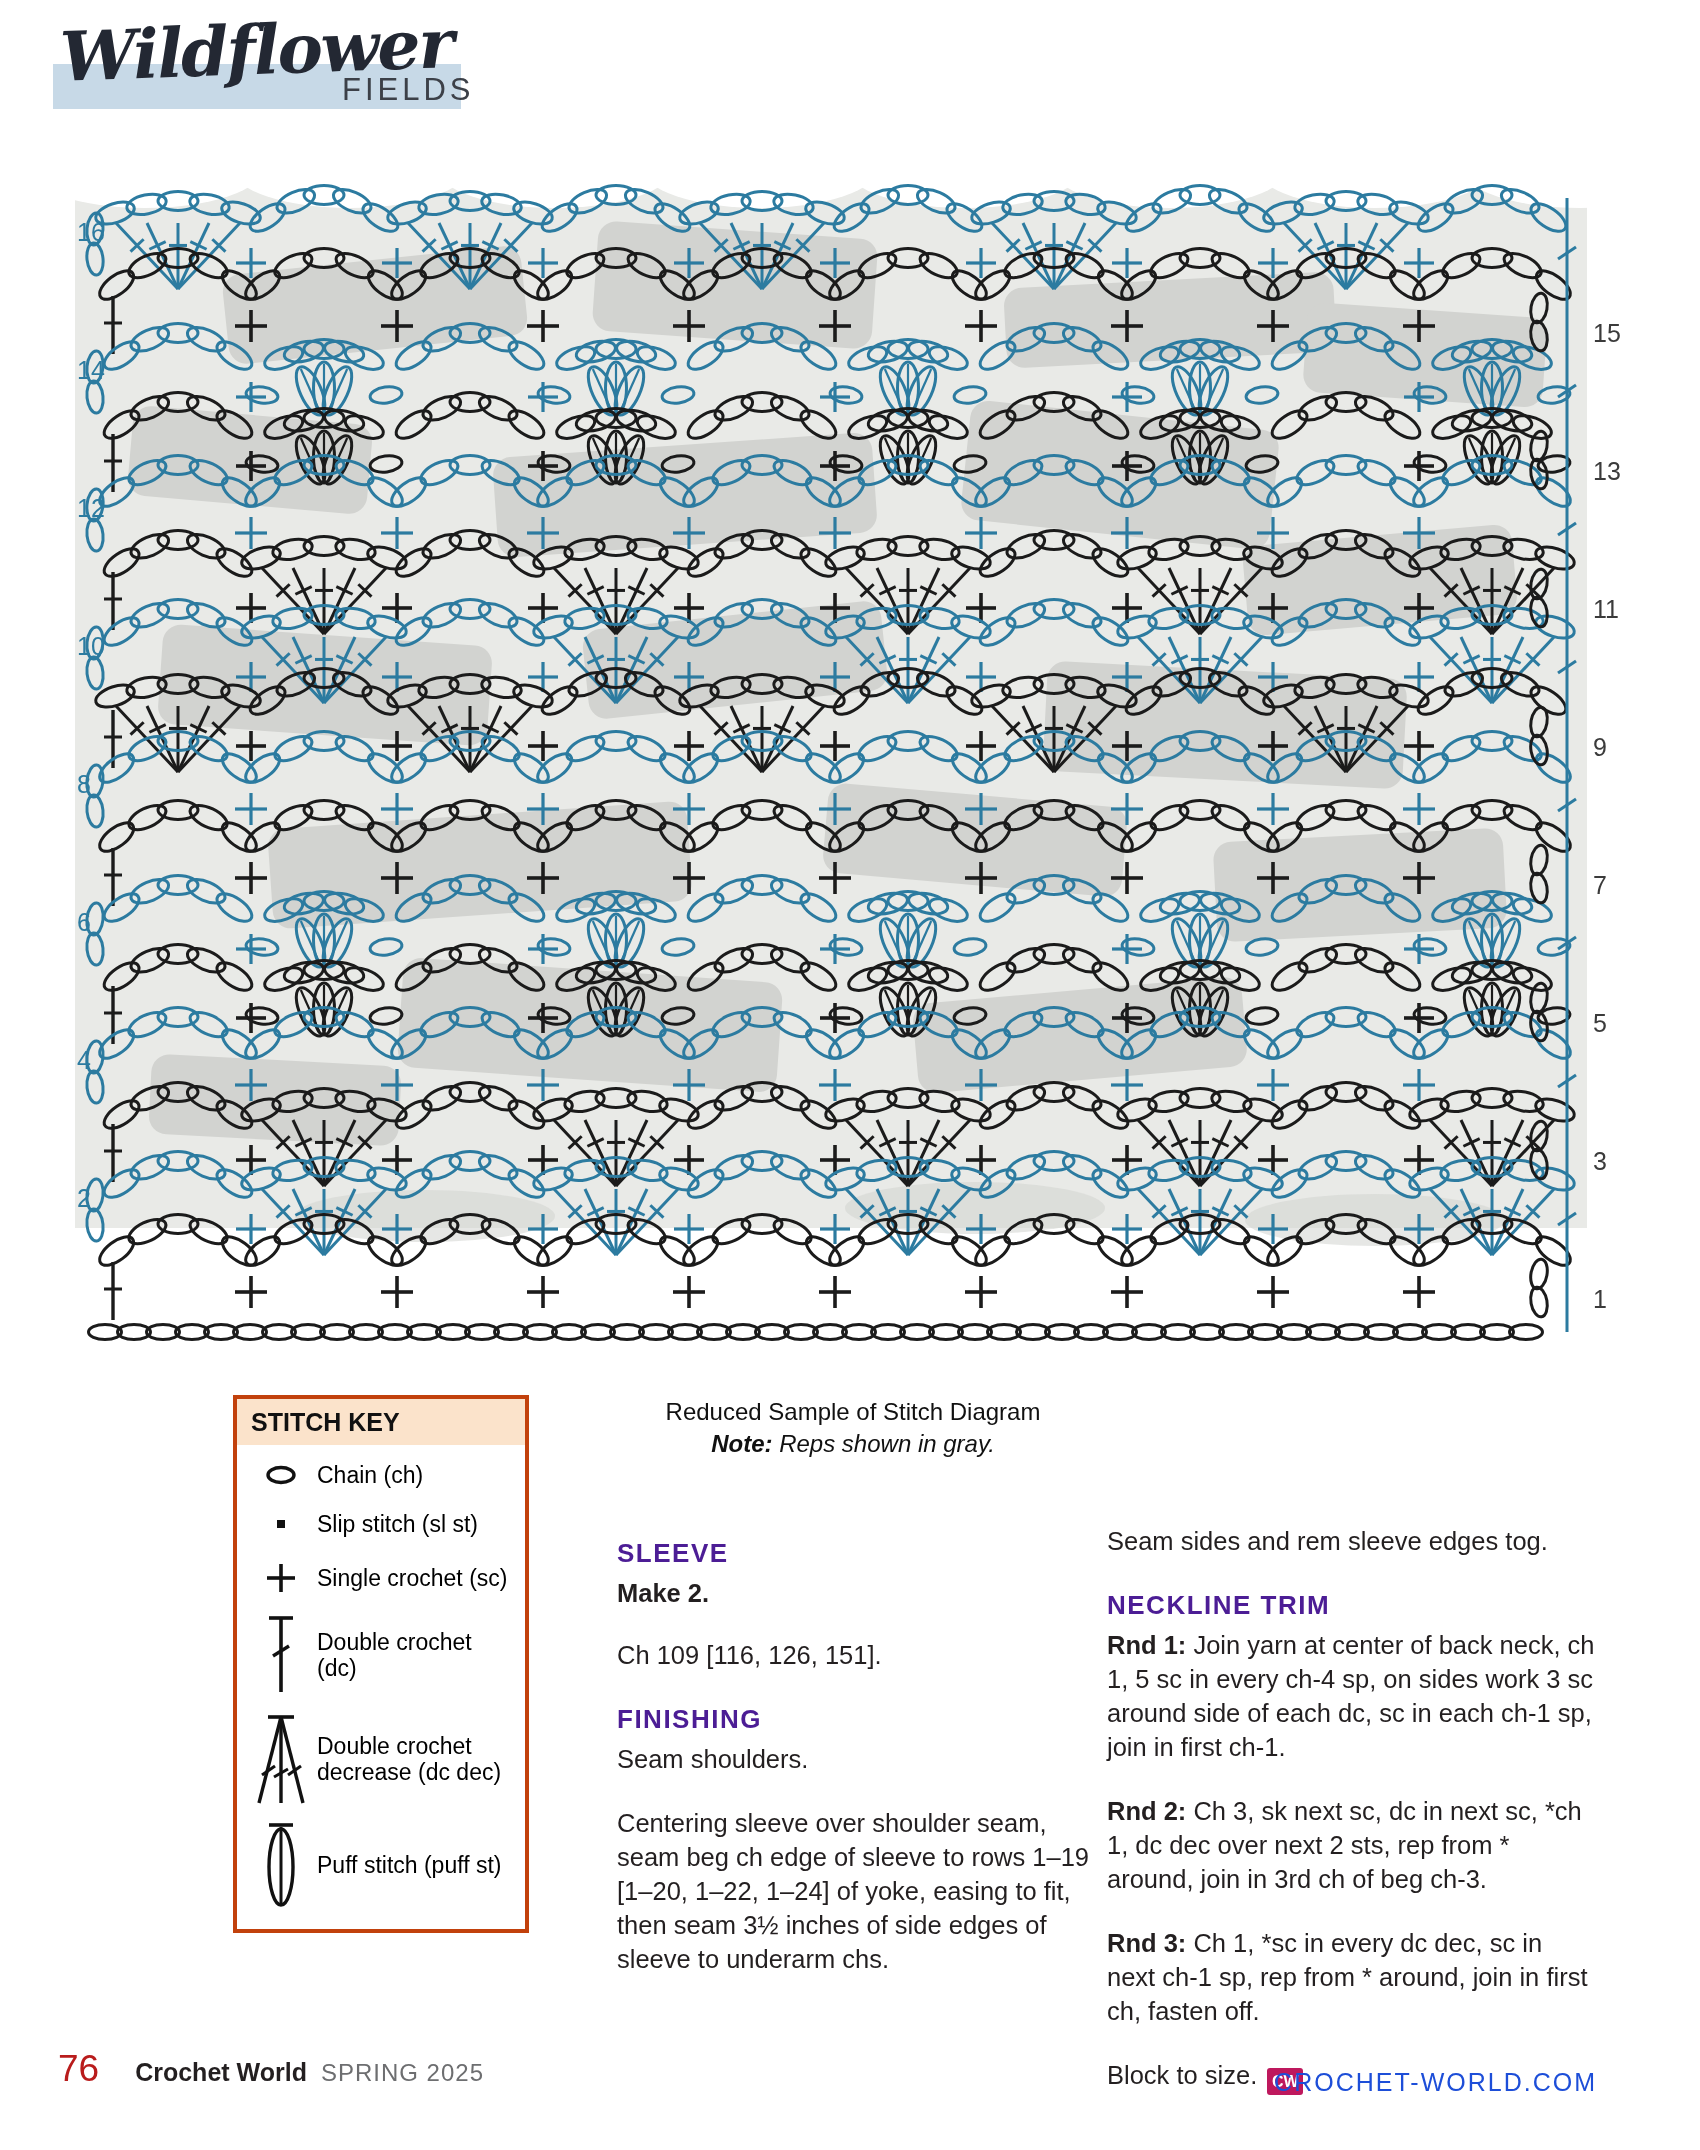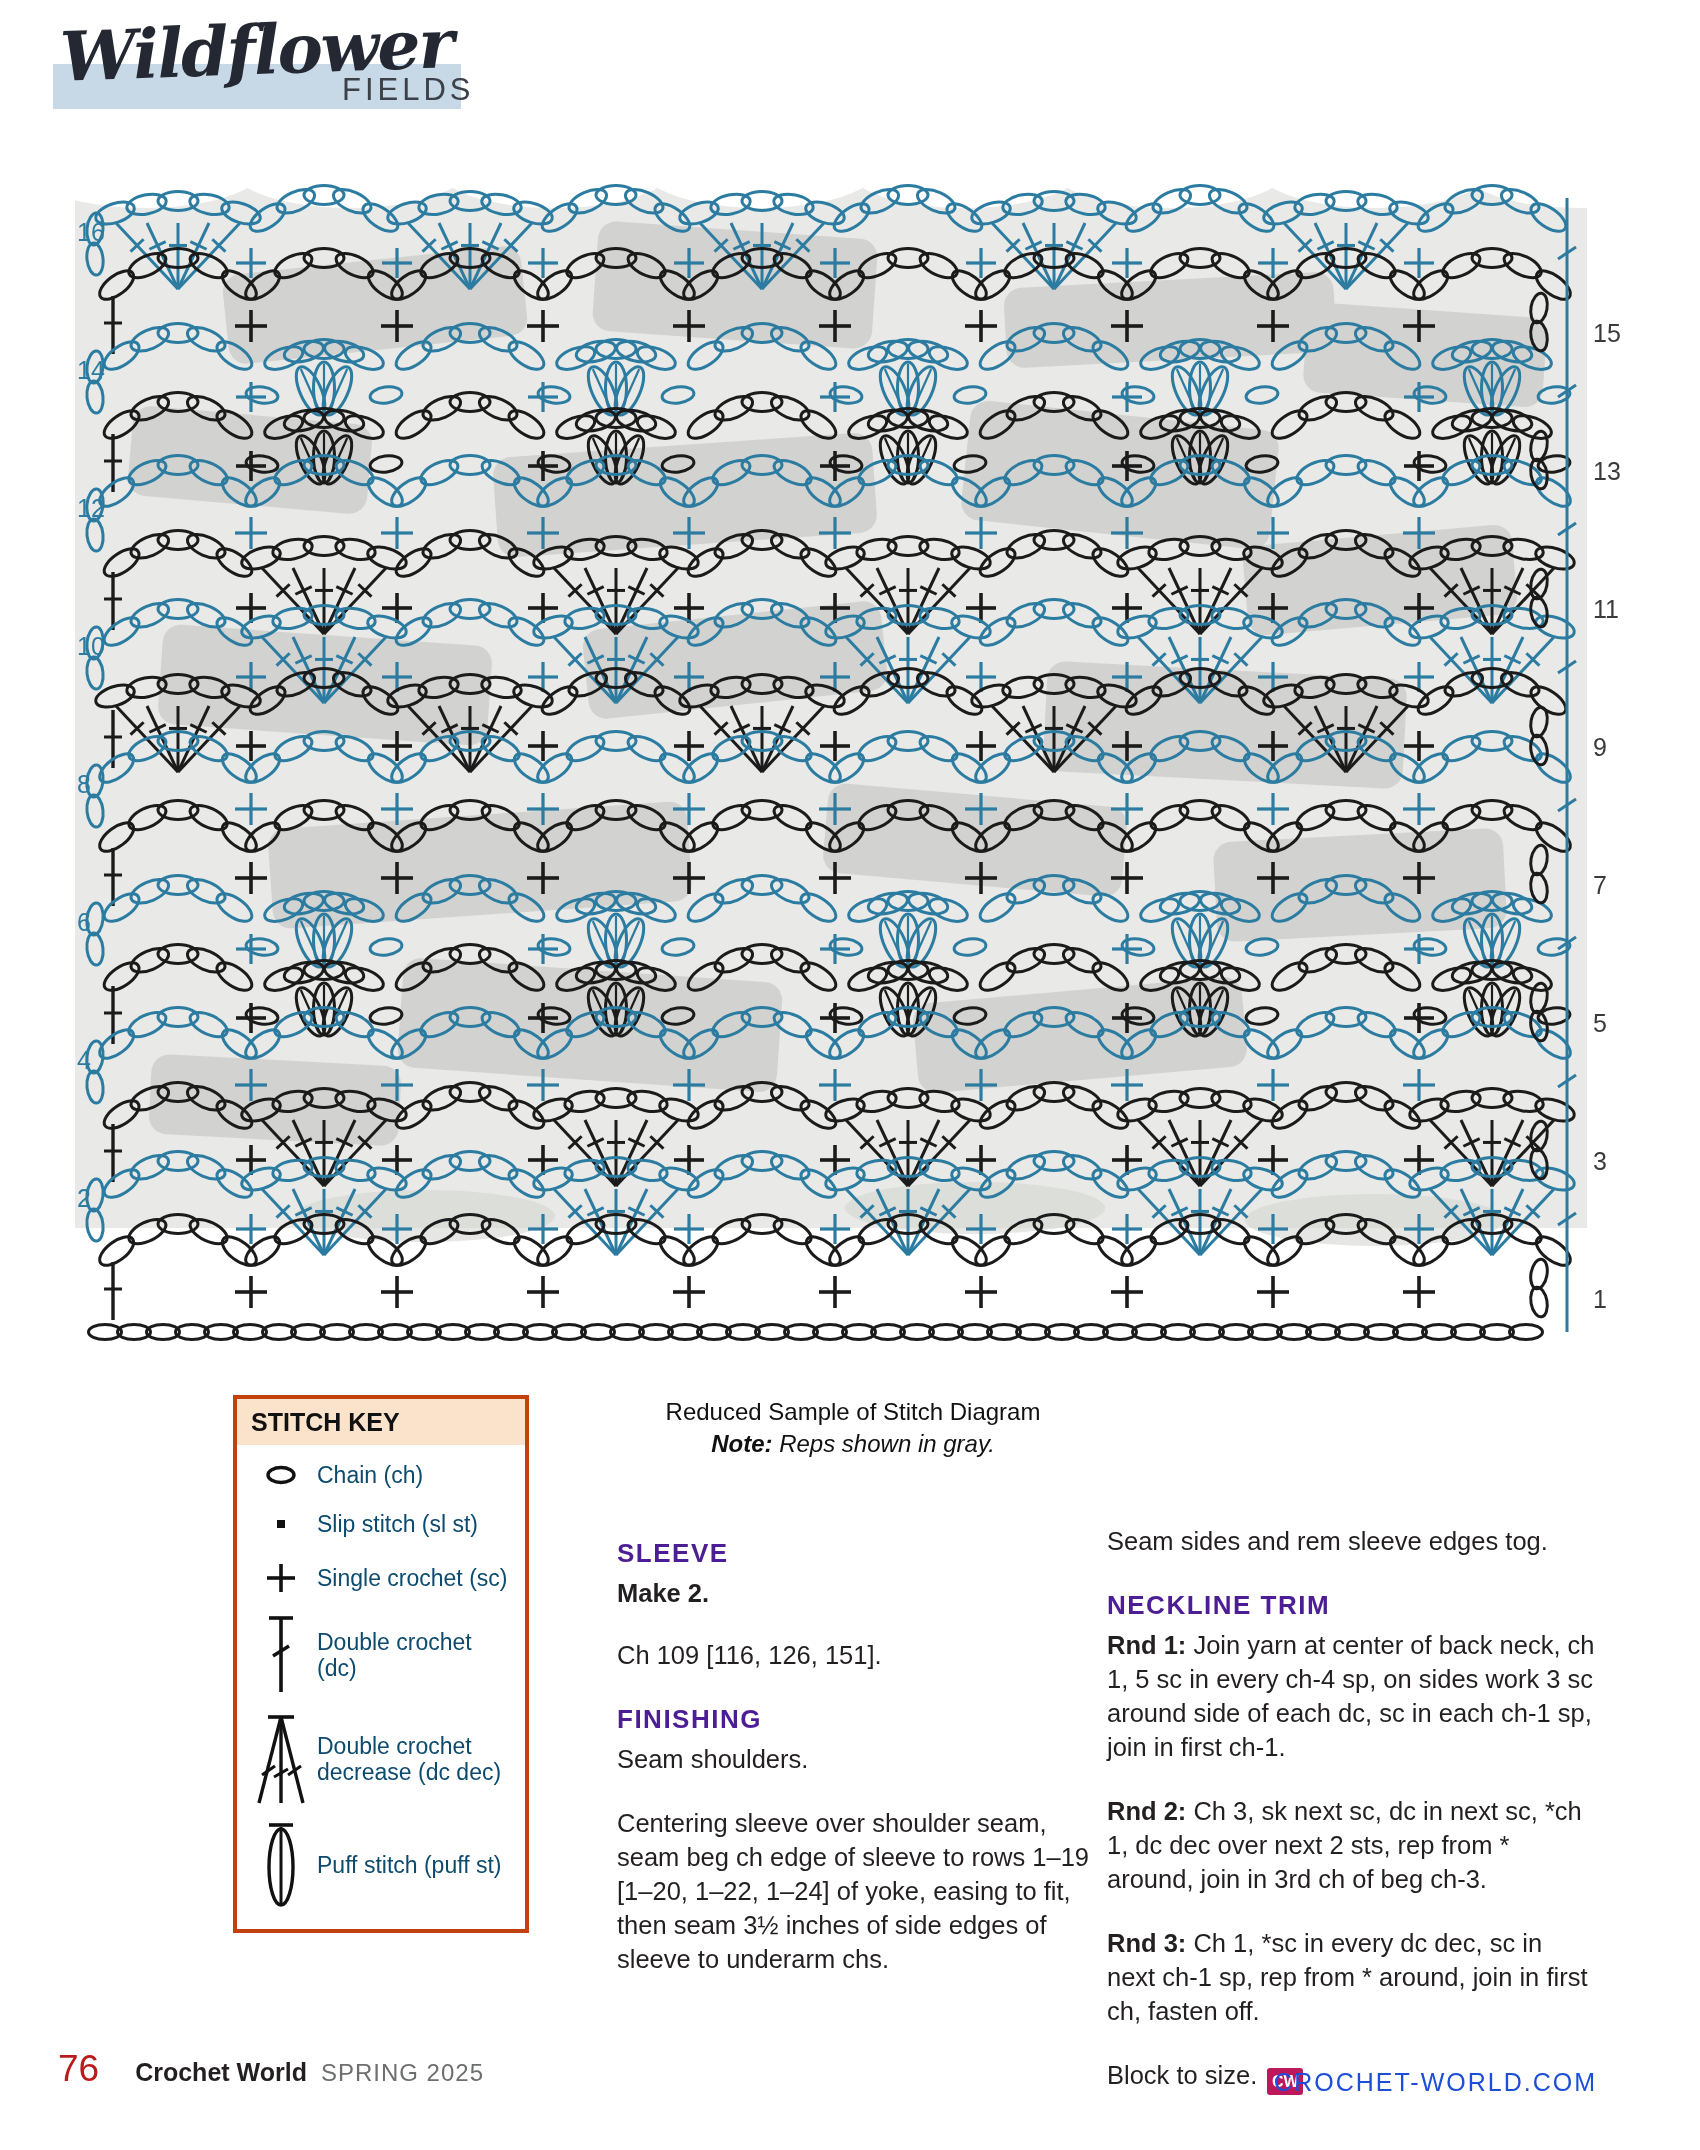--- a/index.html
+++ b/index.html
@@ -24,21 +24,21 @@
   .caption .t{font-weight:bold;}
   .caption .n{font-style:italic;}
   .caption .n b{font-style:italic;}
 
   
   .key{position:absolute;left:233px;top:1395px;width:288px;border:4px solid #c2410c;background:#fff;}
   .key-head{background:#fbe3cb;padding:9px 14px 8px 14px;font-size:25px;font-weight:bold;color:#111;}
   .key-items{padding:6px 8px 14px 8px;}
   .key-row{display:flex;align-items:center;}
   .key-sym{width:72px;display:flex;justify-content:center;flex:0 0 72px;}
-  .key-lab{font-size:23px;line-height:26px;color:#0c4a6e;}
+  .key-lab{font-size:23px;line-height:26px;color:#000000;}
 
   
   .col{position:absolute;font-size:25.5px;line-height:34px;color:#231f20;}
   .col-left{left:617px;top:1536px;width:478px;}
   .col-right{left:1107px;top:1524px;width:490px;}
   .col h3{margin:0 0 6px 0;font-size:26px;letter-spacing:1.5px;color:#4c1d95;font-weight:bold;}
   .col p{margin:0 0 30px 0;}
   .col p.tight{margin-bottom:28px;}
   .col .mk{font-weight:bold;}
   .cw-badge{display:inline-block;width:36px;height:27px;background:#be185d;color:#fff;

